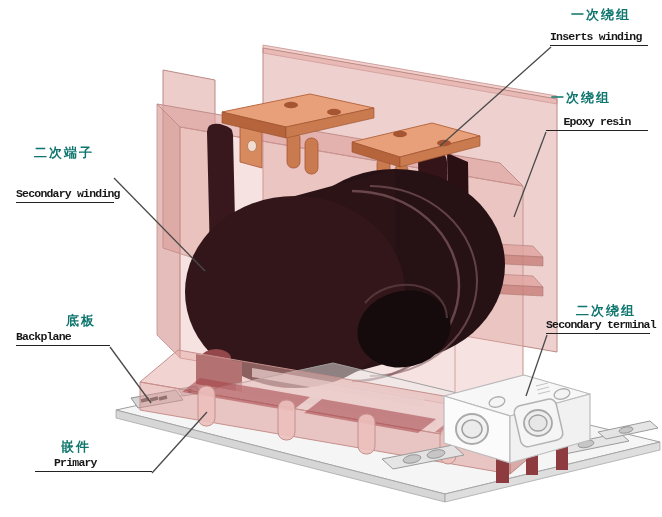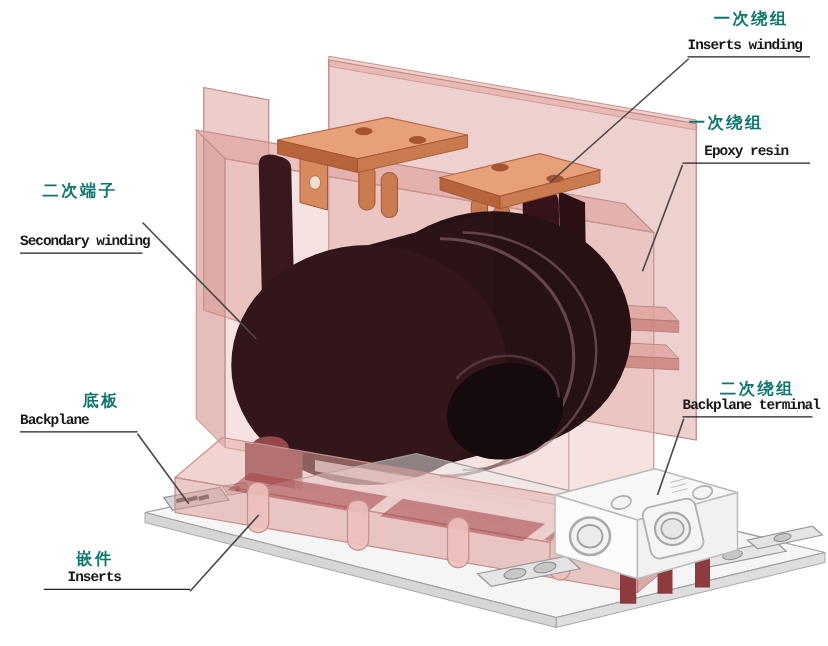--- a/index.html
+++ b/index.html
@@ -178,21 +178,21 @@
     <div class="en" style="left:16px;top:161px;width:98px;margin-top:26px;">Secondary winding</div>
   </div>
 
   <div class="label">
     <div class="zh" style="left:28px;top:312px;margin-left:38px;">底板</div>
     <div class="en" style="left:16px;top:330px;width:94px;">Backplane</div>
   </div>
 
   <div class="label">
     <div class="zh" style="left:61px;top:438px;font-family:Liberation Mono, monospace;">嵌件</div>
-    <div class="en" style="left:35px;top:456px;width:117px;padding-left:19px;box-sizing:border-box;">Inserts</div>
+    <div class="en" style="left:35px;top:456px;width:117px;padding-left:19px;box-sizing:border-box;">Primary</div>
   </div>
 
   <div class="label">
     <div class="zh" style="left:576px;top:302px;">二次绕组</div>
-    <div class="en" style="left:546px;top:318px;width:104px;">Backplane terminal</div>
+    <div class="en" style="left:546px;top:318px;width:104px;">Secondary terminal</div>
   </div>
 
 </div>
 
 </body></html>

